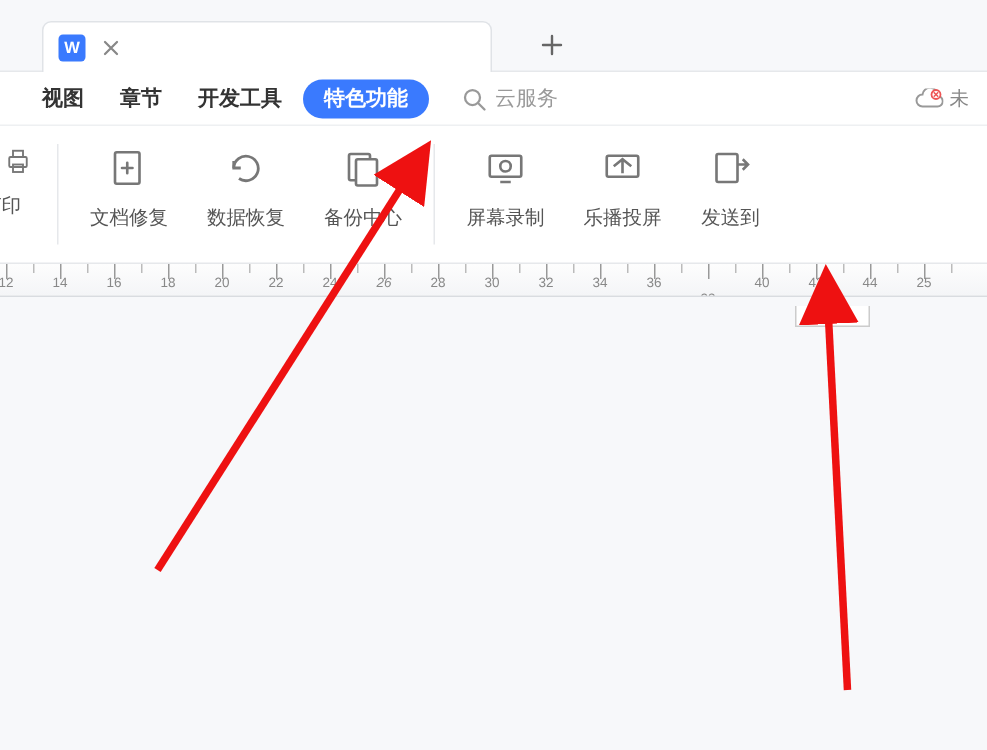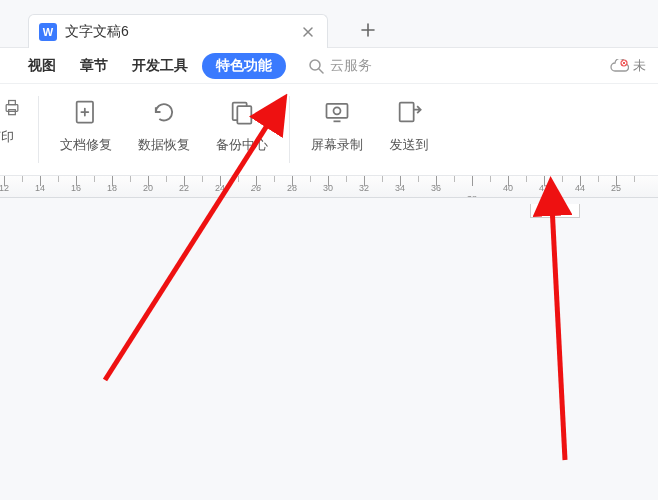--- a/index.html
+++ b/index.html
@@ -165,21 +165,20 @@
     position: absolute;
     pointer-events: none;
   }
 </style>
 </head>
 <body>
 
 <div class="titlebar">
   <div class="tab">
     <span class="doc-icon">W</span>
-    <span class="title">文字文稿6</span>
     <span class="close">
       <svg width="12" height="12" viewBox="0 0 12 12">
           <path d="M2 2 L10 10 M10 2 L2 10" stroke="#888" stroke-width="1.5" stroke-linecap="round"></path>
         </svg>
     </span>
   </div>
   <div class="newtab">
     <svg width="16" height="16" viewBox="0 0 16 16">
         <path d="M8 2 V14 M2 8 H14" stroke="#666" stroke-width="1.6" stroke-linecap="round"></path>
       </svg>
@@ -253,20 +252,29 @@
   <div class="rgroup">
     <div class="ritem">
       <span class="ricon">
         <svg viewBox="0 0 24 24">
             <rect x="3" y="5" width="18" height="12" rx="1" stroke="#777" fill="none" stroke-width="1.5"></rect>
             <circle cx="12" cy="11" r="3" stroke="#777" fill="none" stroke-width="1.5"></circle>
             <path d="M9 20 H15" stroke="#777" stroke-width="1.5"></path>
           </svg>
       </span>
       <span class="rlabel">屏幕录制</span>
+    </div>
+    <div class="ritem">
+      <span class="ricon">
+        <svg viewBox="0 0 24 24">
+            <rect x="3" y="5" width="18" height="12" rx="1" stroke="#777" fill="none" stroke-width="1.5"></rect>
+            <path d="M7 11 L12 7 L17 11 M12 7 V15" stroke="#777" fill="none" stroke-width="1.5"></path>
+          </svg>
+      </span>
+      <span class="rlabel">乐播投屏</span>
     </div>
     <div class="ritem" style="width:66px;text-align:right;">
       <span class="ricon">
         <svg viewBox="0 0 24 24">
             <rect x="4" y="4" width="12" height="16" rx="1" stroke="#777" fill="none" stroke-width="1.5"></rect>
             <path d="M16 10 H22 M19 7 L22 10 L19 13" stroke="#777" fill="none" stroke-width="1.5"></path>
           </svg>
       </span>
       <span class="rlabel">发送到</span>
     </div>

